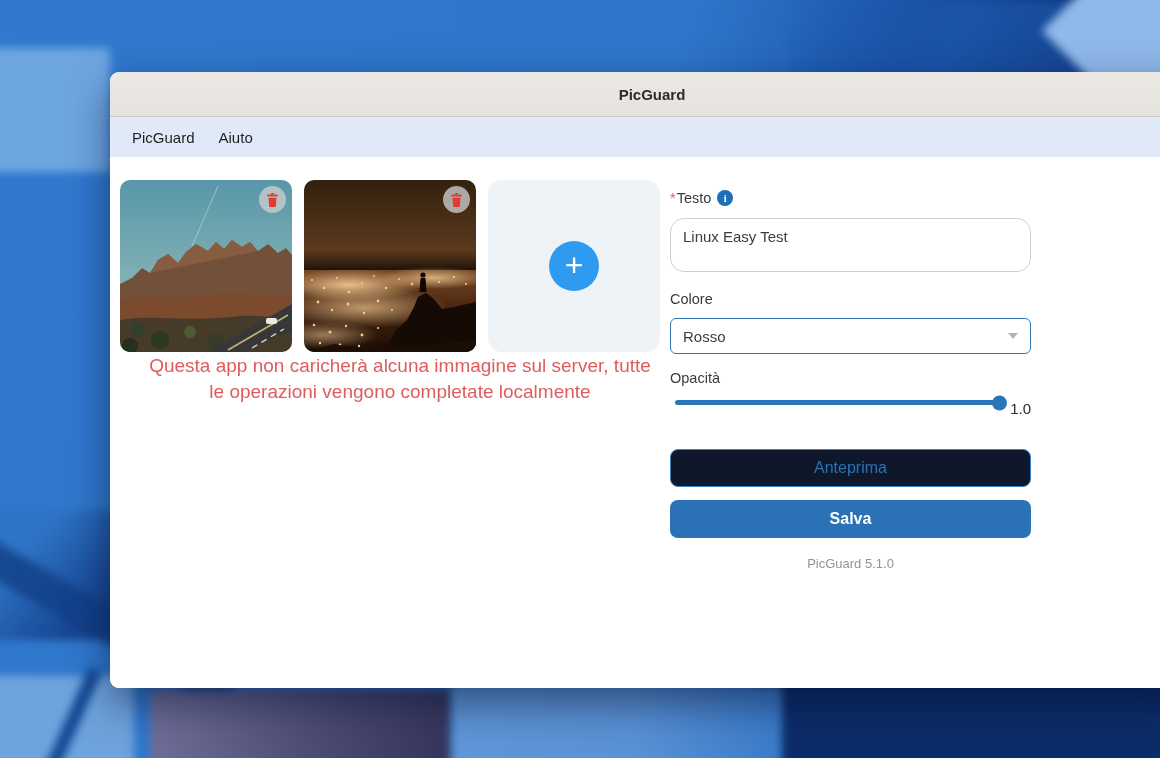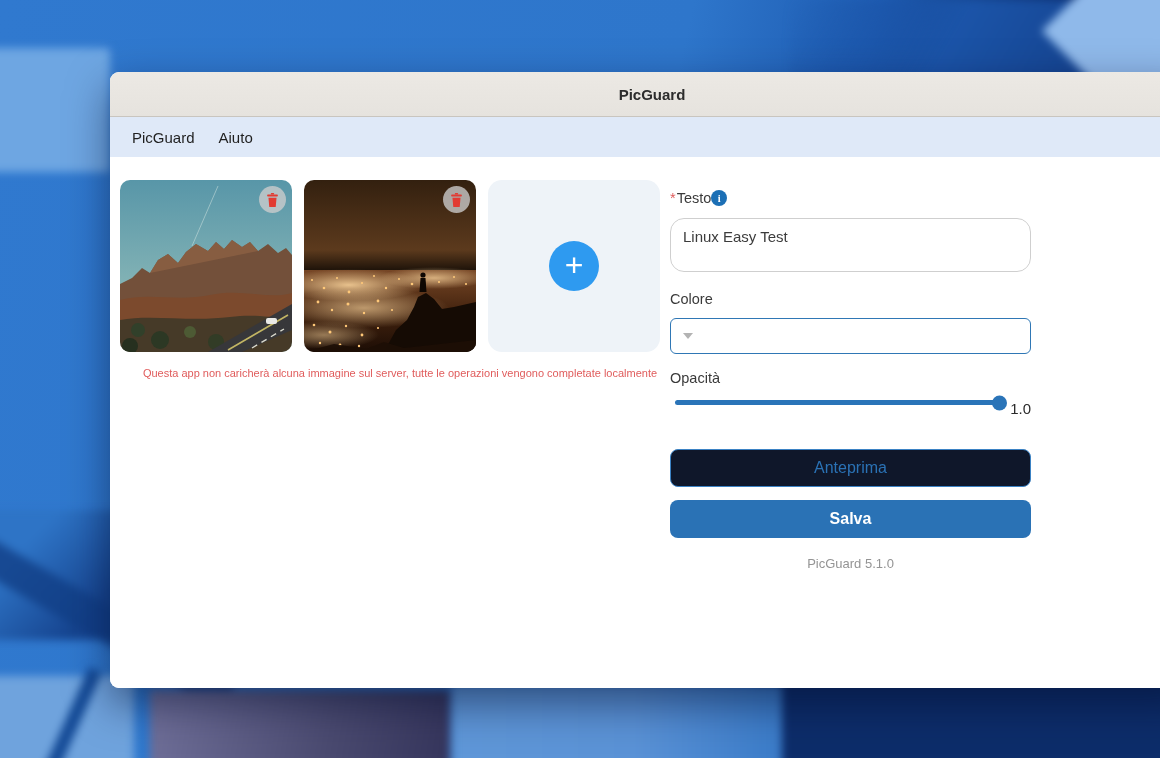--- a/index.html
+++ b/index.html
@@ -62,27 +62,27 @@
     position:absolute; top:6px; right:6px; width:27px; height:27px; border-radius:50%;
     background:rgba(205,205,205,.78); display:flex; align-items:center; justify-content:center;
     cursor:pointer; z-index:2;
   }
   .add-circle {
     width:50px; height:50px; border-radius:50%; background:#2e9af0; color:#fff;
     display:flex; align-items:center; justify-content:center; cursor:pointer;
   }
   .add-circle span { font-size:32px; font-weight:300; line-height:1; margin-top:-3px; }
   .notice {
-    position:absolute; left:30px; top:209px; width:520px;
-    text-align:center; font-size:11px; line-height:1.38; color:#e05c5c;
+    position:absolute; left:30px; top:196px; width:520px;
+    text-align:center; font-size:19px; line-height:1.38; color:#e05c5c;
   }
 
   
   .panel { position:absolute; left:560px; top:0; width:361px; }
-  .field-label { font-size:14.5px; color:#3a3a3a; display:flex; align-items:center; }
+  .field-label { font-size:14.5px; color:#3a3a3a; display:flex; align-items:center; gap:6px; }
   .req { color:#e05c5c; margin-right:1px; }
   .lbl-testo { position:absolute; top:33px; left:0; }
   .info-icon {
     width:16px; height:16px; border-radius:50%; background:#1c6fb5; color:#fff;
     font-size:10.5px; font-weight:bold; display:inline-flex; align-items:center; justify-content:center;
     font-family:"Liberation Serif","DejaVu Serif",serif; cursor:pointer;
   }
   .text-area {
     position:absolute; top:61px; left:0; width:361px; height:54px;
     border:1px solid #cfcfcf; border-radius:14px; background:#fff; resize:none;
@@ -270,20 +270,21 @@
         <span class="info-icon">i</span>
       </div>
 
       <textarea class="text-area" spellcheck="false" style="">Linux Easy Test</textarea>
 
       <div class="field-label lbl-colore">
         <span>Colore</span>
       </div>
 
       <div class="select-box">
+        <span class="sel-value">Rosso</span>
         <span class="chevron"></span>
       </div>
 
       <div class="field-label lbl-opacita">
         <span>Opacità</span>
       </div>
 
       <div class="slider-row">
         <div class="slider-track">
           <div class="slider-thumb"></div>

